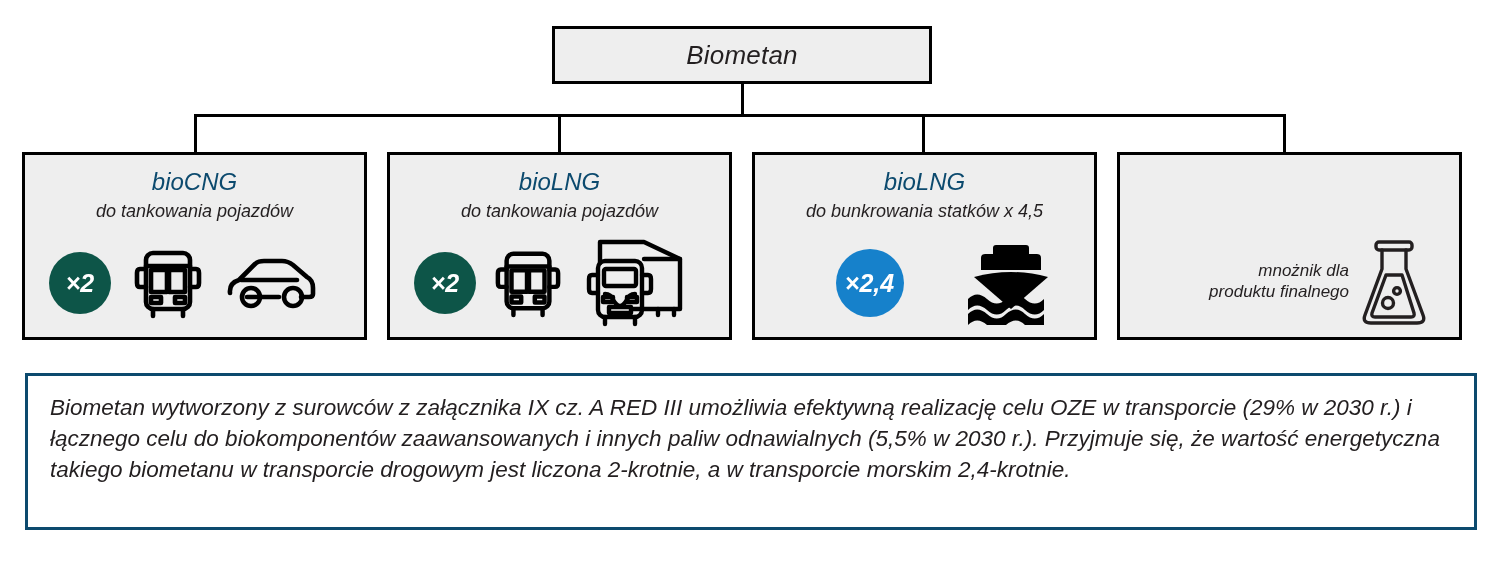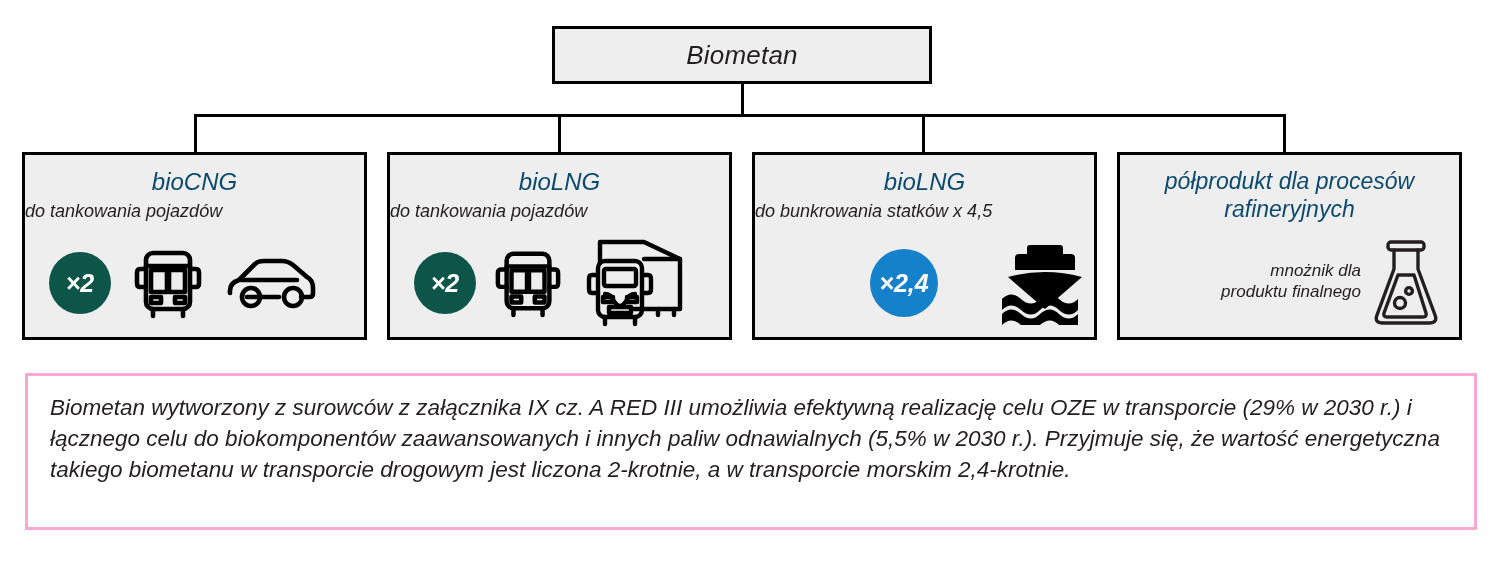--- a/index.html
+++ b/index.html
@@ -71,20 +71,21 @@
   .cat-4 { left: 1117px; width: 345px; }
 
   .cat-title {
     text-align: center;
     font-size: 24px;
     line-height: 1.1;
     margin-top: 14px;
     color: #0c4a6e;
   }
   .cat-sub {
+    text-align: center;
     font-size: 18px;
     line-height: 1.15;
     margin-top: 6px;
     color: #231f20;
   }
   .cat-4 .cat-title {
     margin-top: 12px;
     font-size: 23px;
     line-height: 1.22;
   }
@@ -93,22 +94,22 @@
     position: absolute;
     left: 0;
     right: 0;
     bottom: 8px;
     height: 92px;
     display: flex;
     align-items: center;
   }
   .icon-row.row-1 { justify-content: flex-start; padding-left: 24px; gap: 22px; }
   .icon-row.row-2 { justify-content: flex-start; padding-left: 24px; gap: 18px; }
-  .icon-row.row-3 { justify-content: flex-end; padding-left: 46px; gap: 58px; }
-  .icon-row.row-4 { justify-content: flex-end;  padding-right: 12px; gap: 10px; }
+  .icon-row.row-3 { justify-content: center; padding-left: 46px; gap: 58px; }
+  .icon-row.row-4 { justify-content: flex-end;  padding-right: 24px; gap: 10px; }
 
   
   .badge {
     border-radius: 50%;
     display: flex;
     align-items: center;
     justify-content: center;
     color: #ffffff;
     font-weight: bold;
     flex: 0 0 auto;
@@ -127,21 +128,21 @@
 
   
   .note-box {
     position: absolute;
     left: 25px;
     top: 373px;
     width: 1452px;
     height: 157px;
     box-sizing: border-box;
     background: #ffffff;
-    border: 3px solid #f9a8d4;
+    border: 3px solid #0c4a6e;
     padding: 16px 22px 0 22px;
   }
   .note-text {
     font-size: 22.5px;
     line-height: 1.38;
     color: #231f20;
     white-space: pre-line;
   }
 
   svg { display: block; }
@@ -253,22 +254,20 @@
             <path d="M12 36 q37 -10 74 0 l-37 32 z"></path>
             <path d="M6 58 q9 -9 19 0 q10 9 19 0 q10 -9 19 0 q10 9 19 0 l0 11 q-9 9 -19 0 q-9 -9 -19 0 q-9 9 -19 0 q-10 -9 -19 0 z"></path>
             <path d="M6 73 q9 -9 19 0 q10 9 19 0 q10 -9 19 0 q10 9 19 0 l0 11 q-9 9 -19 0 q-9 -9 -19 0 q-9 9 -19 0 q-10 -9 -19 0 z"></path>
           </g>
         </svg>
       </span>
     </div>
   </div>
 
   <div class="cat-box cat-4">
-    <div class="cat-title">półprodukt dla
-procesów rafineryjnych</div>
     <div class="icon-row row-4">
       <div class="note-2line">mnożnik dla
 produktu finalnego</div>
       <span>
         <svg width="76" height="92" viewBox="0 0 76 92">
           <g fill="none" stroke="#231f20" stroke-width="3.4" stroke-linejoin="round" stroke-linecap="round">
             <rect x="17" y="5" width="36" height="8" rx="3"></rect>
             <path d="M23 13 L23 32 L6 78 q-3 8 6 8 L58 86 q9 0 6 -8 L47 32 L47 13"></path>
             <path d="M27 38 L13 76 q-1 4 3 4 L52 80 q4 0 3 -4 L43 38 z"></path>
             <circle cx="29" cy="66" r="5.5"></circle>

